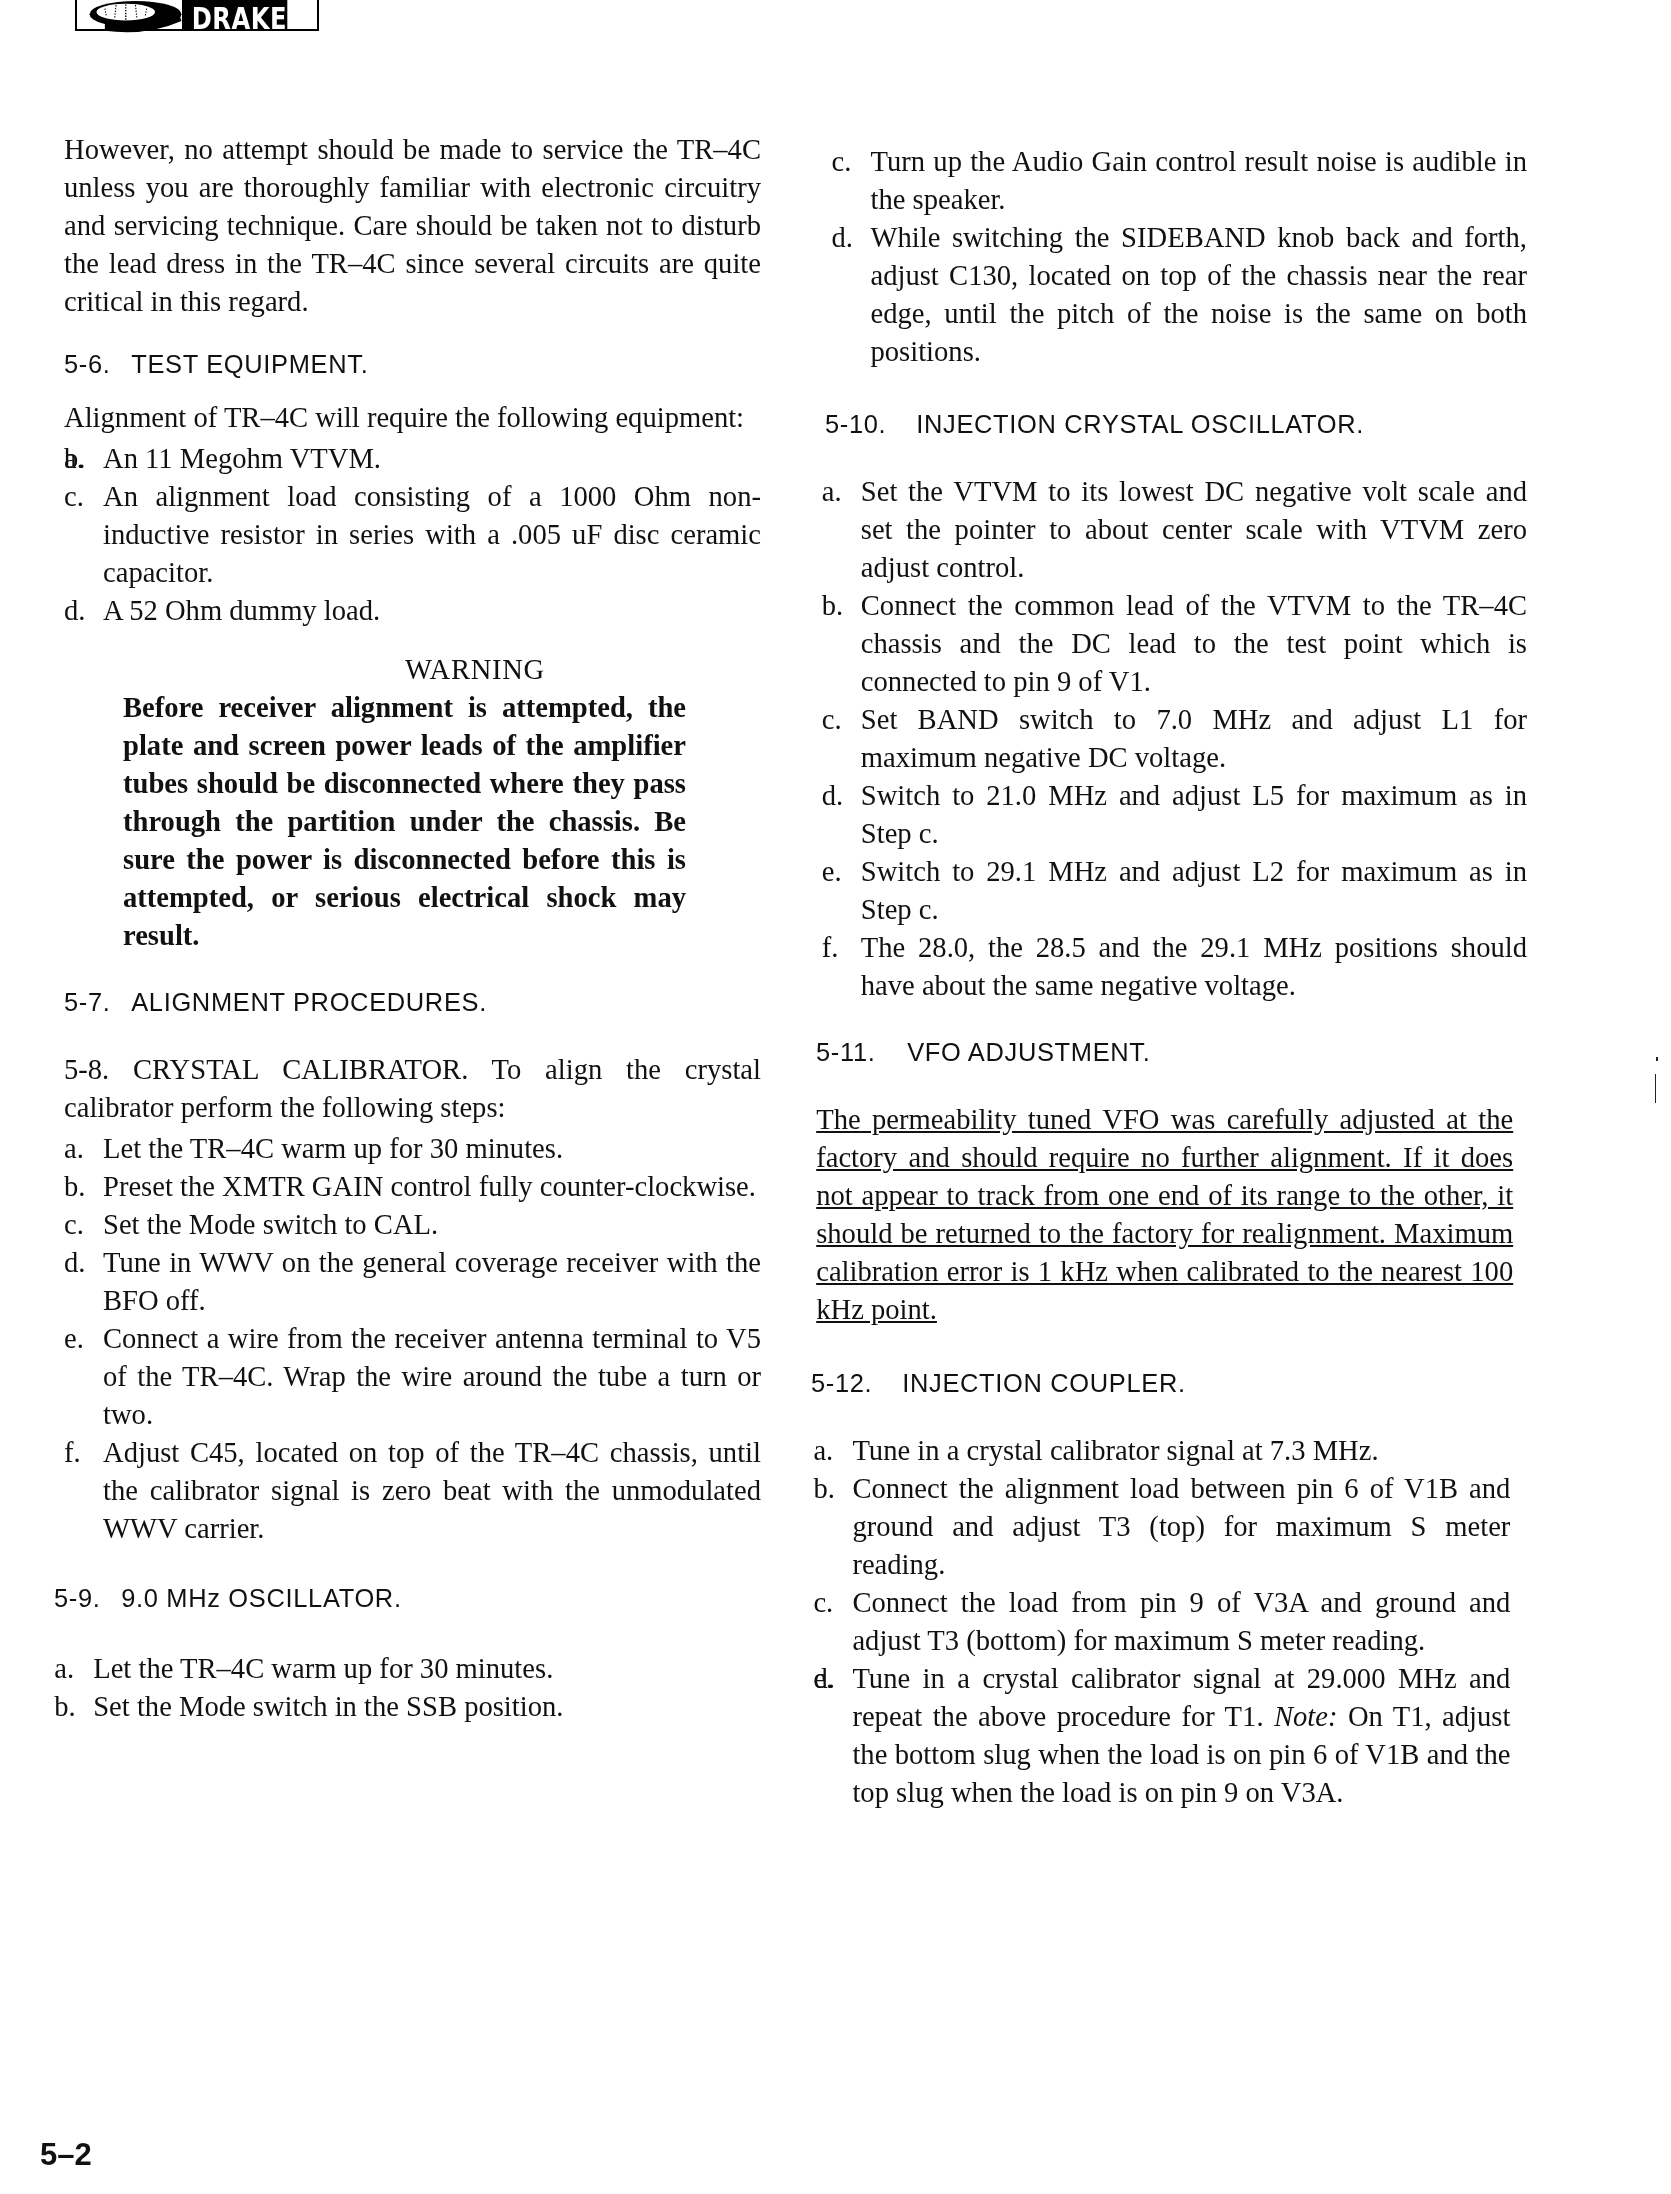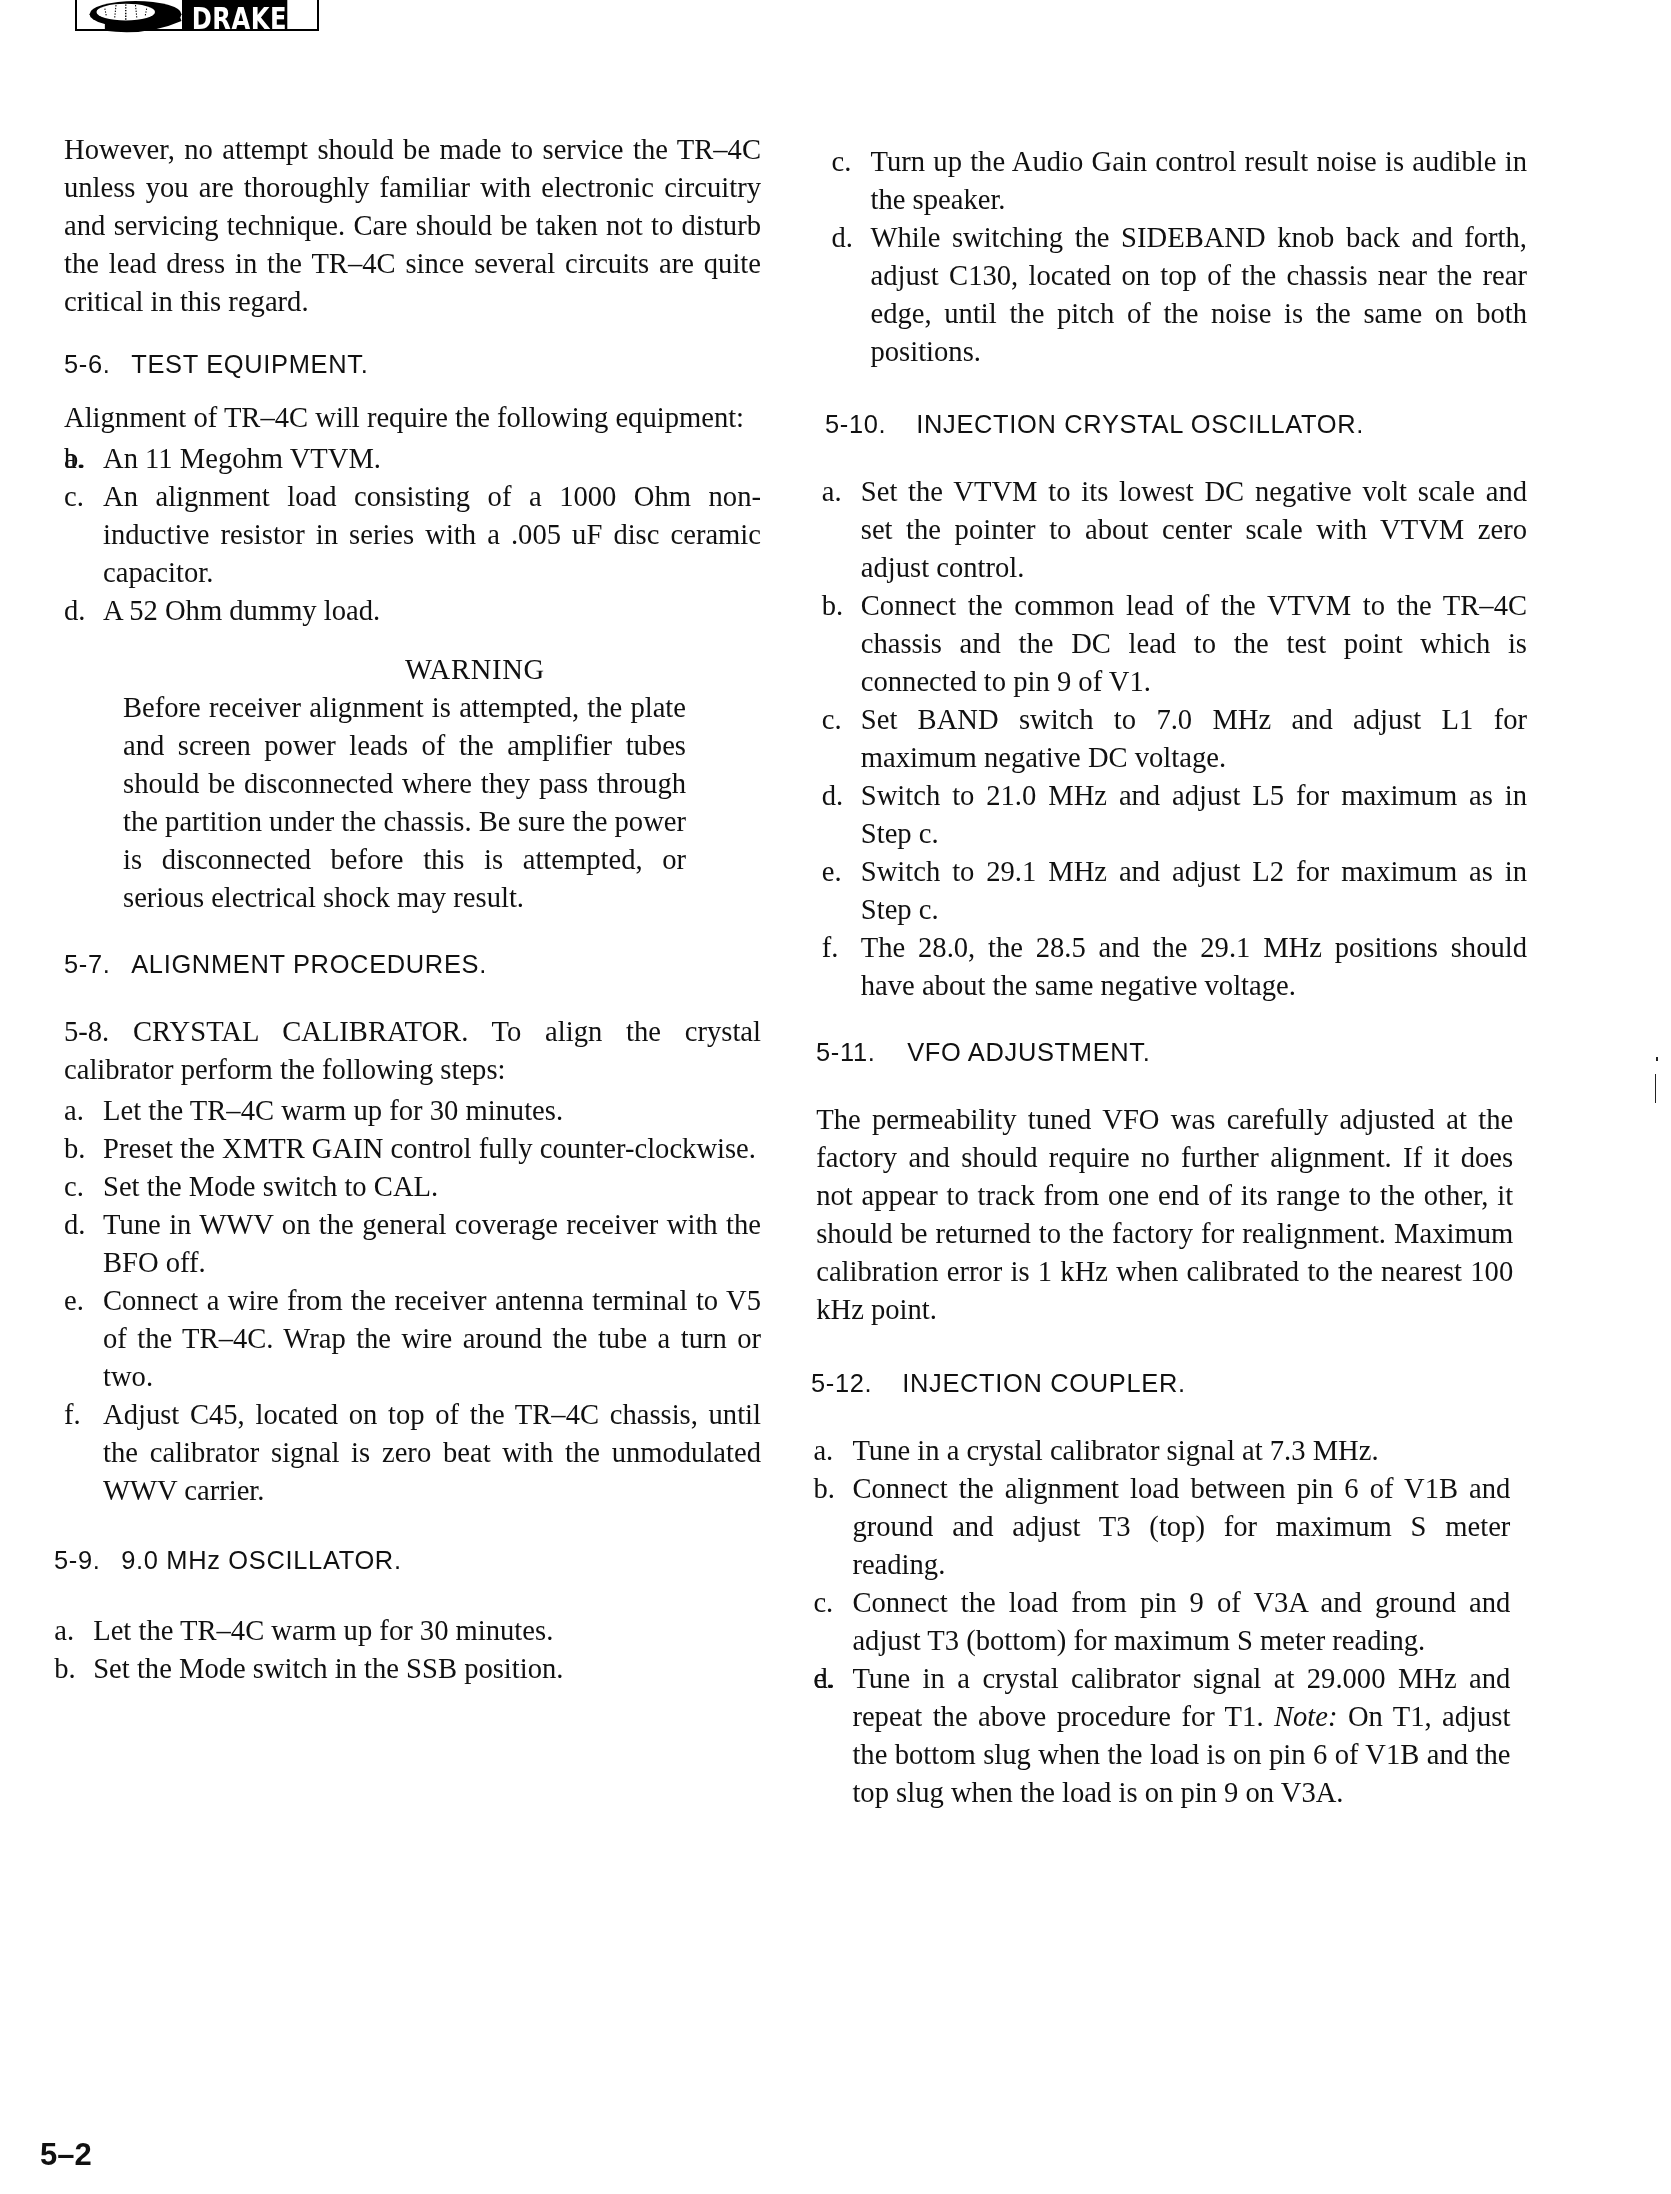--- a/index.html
+++ b/index.html
@@ -20,21 +20,21 @@
   .para { text-align: justify; text-align-last: left; margin: 0; }
   .heading { font-family: "Liberation Sans", "DejaVu Sans", sans-serif; font-size: 26.5px; line-height: 31px; font-weight: normal; letter-spacing: 0.7px; margin: 0; transform: scaleX(0.96); transform-origin: left; }
   .heading .num { display: inline-block; min-width: 70px; }
 
   ol.steps { list-style: none; margin: 0; padding: 0; }
   ol.steps li { position: relative; padding-left: 39px; text-align: justify; text-align-last: left; }
   ol.steps li .lbl { position: absolute; left: 0; top: 0; }
 
   .warning { margin: 0 0 0 0; }
   .warning-title { text-align: center; padding-left: 125px; letter-spacing: 0.7px; }
-  .warning-body { padding-left: 59px; padding-right: 75px; text-align: justify; text-align-last: left; }
+  .warning-body { padding-left: 59px; padding-right: 75px; text-align: justify; text-align-last: left; font-weight: bold; }
 
   .footer-page { position: absolute; left: 40px; top: 2137px; font-family: "Liberation Sans", "DejaVu Sans", sans-serif; font-weight: bold; font-size: 31px; line-height: 35px; }
   .artifact-line { position: absolute; left: 1655px; top: 1074px; width: 1.4px; height: 29px; background: #222; }
   .artifact-tick { position: absolute; left: 1656px; top: 1057px; width: 2.1px; height: 4.2px; background: #222; }
   .note { font-style: italic; }
 </style>
 </head>
 <body>
 
 <div class="page">
@@ -115,21 +115,21 @@
       <li><span class="lbl">c.</span><span>Set BAND switch to 7.0 MHz and adjust L1 for maximum negative DC voltage.</span></li>
       <li><span class="lbl">d.</span><span>Switch to 21.0 MHz and adjust L5 for maximum as in Step c.</span></li>
       <li><span class="lbl">e.</span><span>Switch to 29.1 MHz and adjust L2 for maximum as in Step c.</span></li>
       <li><span class="lbl">f.</span><span>The 28.0, the 28.5 and the 29.1 MHz positions should have about the same negative voltage.</span></li>
     </ol>
 
     <h2 class="heading" style="margin-top:32px; margin-left:4.2px;">
       <span class="num" style="min-width:95px;">5-11.</span><span>VFO ADJUSTMENT.</span>
     </h2>
 
-    <p class="para" style="margin-top:33px; margin-left:4.2px; width:697px;">The permeability tuned VFO was carefully adjusted at the factory and should require no further alignment. If it does not appear to track from one end of its range to the other, it should be returned to the factory for realignment. Maximum calibration error is 1 kHz when calibrated to the nearest 100 kHz point.</p>
+    <p class="para" style="margin-top:33px; margin-left:4.2px; width:697px;text-decoration:underline;">The permeability tuned VFO was carefully adjusted at the factory and should require no further alignment. If it does not appear to track from one end of its range to the other, it should be returned to the factory for realignment. Maximum calibration error is 1 kHz when calibrated to the nearest 100 kHz point.</p>
 
     <h2 class="heading" style="margin-top:39px; margin-left:-1.4px;">
       <span class="num" style="min-width:95px;">5-12.</span><span>INJECTION COUPLER.</span>
     </h2>
 
     <ol class="steps" style="margin-top:33px; margin-left:1.4px; width:697px;">
       <li><span class="lbl">a.</span><span>Tune in a crystal calibrator signal at 7.3 MHz.</span></li>
       <li><span class="lbl">b.</span><span>Connect the alignment load between pin 6 of V1B and ground and adjust T3 (top) for maximum S meter reading.</span></li>
       <li><span class="lbl">c.</span><span>Connect the load from pin 9 of V3A and ground and adjust T3 (bottom) for maximum S meter reading.</span></li>
       <li><span class="lbl">d.</span></li>

